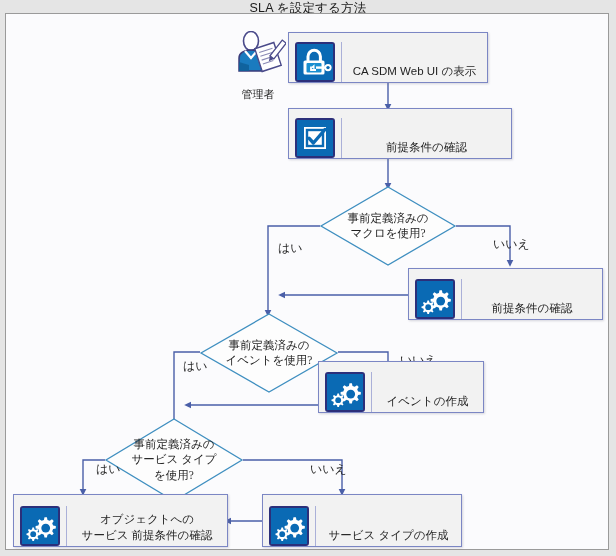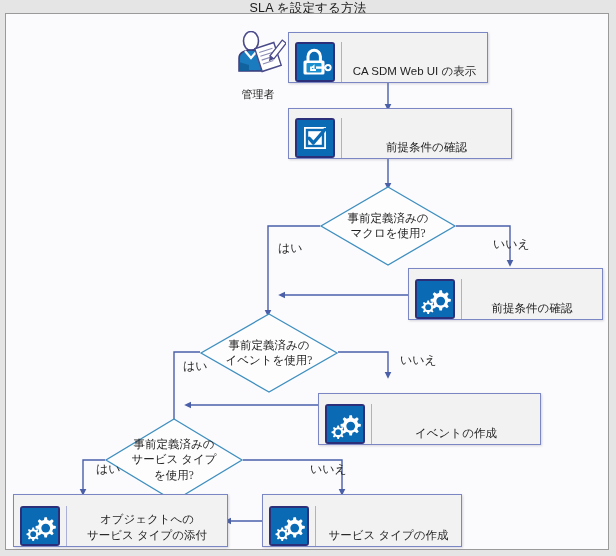--- a/index.html
+++ b/index.html
@@ -278,21 +278,21 @@
   <div class="decision" style="left:200px; top:313px; width:138px; height:80px;">
     <svg width="138" height="80" viewBox="0 0 138 80">
       <polygon points="69,1 137,40 69,79 1,40" fill="#fdfdfd" stroke="#3f8fc0" stroke-width="1.3"></polygon>
     </svg>
     <div class="dtext" style="white-space:pre-line;">事前定義済みの
 イベントを使用?</div>
   </div>
   <div class="edge-label" style="left:183px; top:358px;">はい</div>
   <div class="edge-label" style="left:400px; top:352px;">いいえ</div>
 
-  <div class="proc" style="left:318px; top:393px; width:223px; height:52px;">
+  <div class="proc" style="left:318px; top:361px; width:166px; height:52px;">
     <div class="icon-cell">
       <span class="tile">
         <svg width="36" height="36" viewBox="0 0 36 36">
           <rect x="0" y="0" width="36" height="36" fill="#0a6ab4"></rect>
           <g fill="#ffffff">
             <path d="M22.5,9.2 l2.4,0 l0.6,2.7 l2.2,0.9 l2.3,-1.5 l1.7,1.7 l-1.5,2.3 l0.9,2.2 l2.7,0.6 l0,2.4
                      l-2.7,0.6 l-0.9,2.2 l1.5,2.3 l-1.7,1.7 l-2.3,-1.5 l-2.2,0.9 l-0.6,2.7 l-2.4,0
                      l-0.6,-2.7 l-2.2,-0.9 l-2.3,1.5 l-1.7,-1.7 l1.5,-2.3 l-0.9,-2.2 l-2.7,-0.6 l0,-2.4
                      l2.7,-0.6 l0.9,-2.2 l-1.5,-2.3 l1.7,-1.7 l2.3,1.5 l2.2,-0.9 Z"></path>
           </g>
@@ -337,21 +337,21 @@
             <path d="M10.4,19.6 l1.6,0 l0.4,1.8 l1.5,0.6 l1.5,-1 l1.1,1.1 l-1,1.5 l0.6,1.5 l1.8,0.4 l0,1.6
                      l-1.8,0.4 l-0.6,1.5 l1,1.5 l-1.1,1.1 l-1.5,-1 l-1.5,0.6 l-0.4,1.8 l-1.6,0
                      l-0.4,-1.8 l-1.5,-0.6 l-1.5,1 l-1.1,-1.1 l1,-1.5 l-0.6,-1.5 l-1.8,-0.4 l0,-1.6
                      l1.8,-0.4 l0.6,-1.5 l-1,-1.5 l1.1,-1.1 l1.5,1 l1.5,-0.6 Z"></path>
           </g>
           <circle cx="11.2" cy="26.2" r="2.9" fill="#0a6ab4"></circle>
         </svg>
       </span>
     </div>
     <div class="label-cell" style="white-space:pre-line;">オブジェクトへの
-サービス タイプの添付</div>
+サービス 前提条件の確認</div>
   </div>
 
   <div class="proc" style="left:262px; top:494px; width:200px; height:53px;">
     <div class="icon-cell">
       <span class="tile">
         <svg width="36" height="36" viewBox="0 0 36 36">
           <rect x="0" y="0" width="36" height="36" fill="#0a6ab4"></rect>
           <g fill="#ffffff">
             <path d="M22.5,9.2 l2.4,0 l0.6,2.7 l2.2,0.9 l2.3,-1.5 l1.7,1.7 l-1.5,2.3 l0.9,2.2 l2.7,0.6 l0,2.4
                      l-2.7,0.6 l-0.9,2.2 l1.5,2.3 l-1.7,1.7 l-2.3,-1.5 l-2.2,0.9 l-0.6,2.7 l-2.4,0

